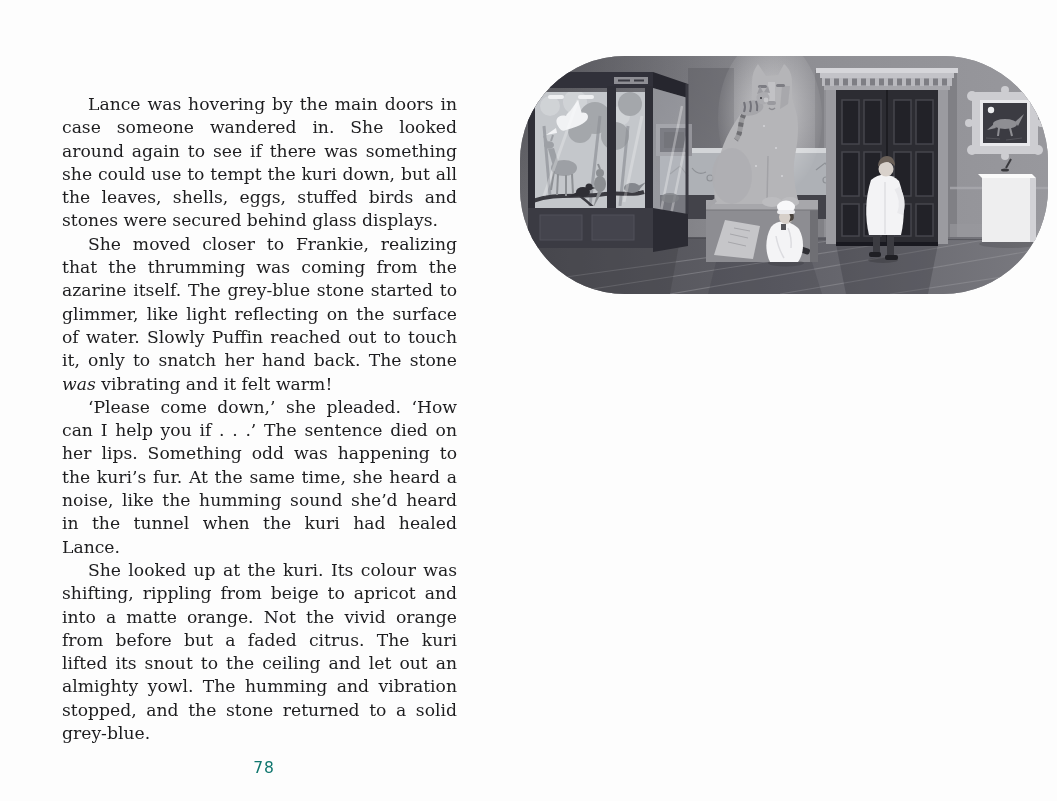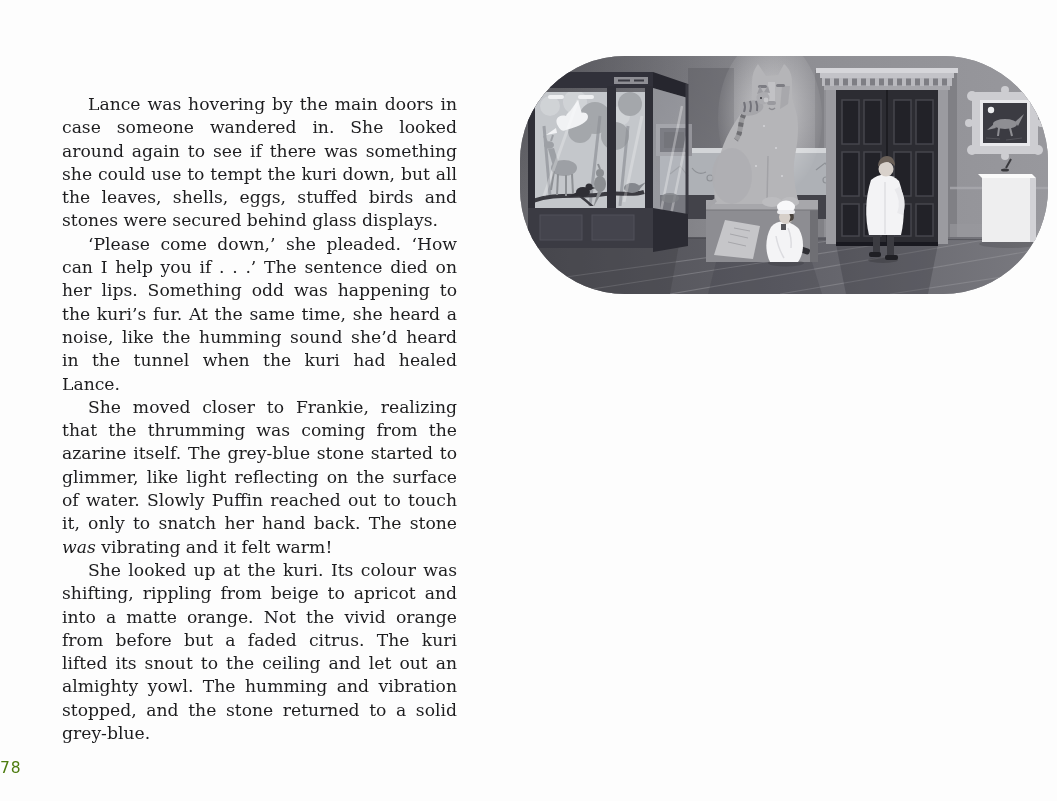--- a/index.html
+++ b/index.html
@@ -20,45 +20,46 @@
     line-height:23.3px;
     text-align:justify;
   }
   .col-left{left:62px;top:76px;width:395px;}
   .para{margin:0;text-indent:26px;}
   .para .em{font-style:italic;}
   .page-num{
     position:absolute;
     top:742px;
     width:100%;
+    text-align:center;
     font-family:"DejaVu Sans", sans-serif;
     font-size:15.5px;
-    color:#4d7c0f;
+    color:#0f766e;
     letter-spacing:1px;
   }
   .pn-left{left:0;width:528px;}
   .pn-right{left:528px;width:529px;}
   .illustration{
     position:absolute;
     left:520px;top:56px;
     width:528px;height:238px;
     border-radius:105px;
     overflow:hidden;
     background:#8b8b8f;
   }
   .illustration svg{display:block;width:100%;height:100%;}
 </style>
 </head>
 <body>
 
 <div class="page page-left">
   <div class="text-col col-left">
       <p class="para"><span>Lance was hovering by the main doors in case someone wandered in. She looked around again to see if there was something she could use to tempt the kuri down, but all the leaves, shells, eggs, stuffed birds and stones were secured behind glass displays.</span></p>
+      <p class="para"><span>She moved closer to Frankie, realizing that the thrumming was coming from the azarine itself. The grey-blue stone started to glimmer, like light reflecting on the surface of water. Slowly Puffin reached out to touch it, only to snatch her hand back. The stone </span><span class="em">was</span><span> vibrating and it felt warm!</span></p>
       <p class="para"><span>‘Please come down,’ she pleaded. ‘How can I help you if . . .’ The sentence died on her lips. Something odd was happening to the kuri’s fur. At the same time, she heard a noise, like the humming sound she’d heard in the tunnel when the kuri had healed Lance.</span></p>
-      <p class="para"><span>She moved closer to Frankie, realizing that the thrumming was coming from the azarine itself. The grey-blue stone started to glimmer, like light reflecting on the surface of water. Slowly Puffin reached out to touch it, only to snatch her hand back. The stone </span><span class="em">was</span><span> vibrating and it felt warm!</span></p>
       <p class="para"><span>She looked up at the kuri. Its colour was shifting, rippling from beige to apricot and into a matte orange. Not the vivid orange from before but a faded citrus. The kuri lifted its snout to the ceiling and let out an almighty yowl. The humming and vibration stopped, and the stone returned to a solid grey-blue.</span></p>
     </div>
   <div class="page-num pn-left">78</div>
 </div>
 
 <div class="page page-right">
 
   <div class="page-num pn-right">79</div>
 </div>
 

